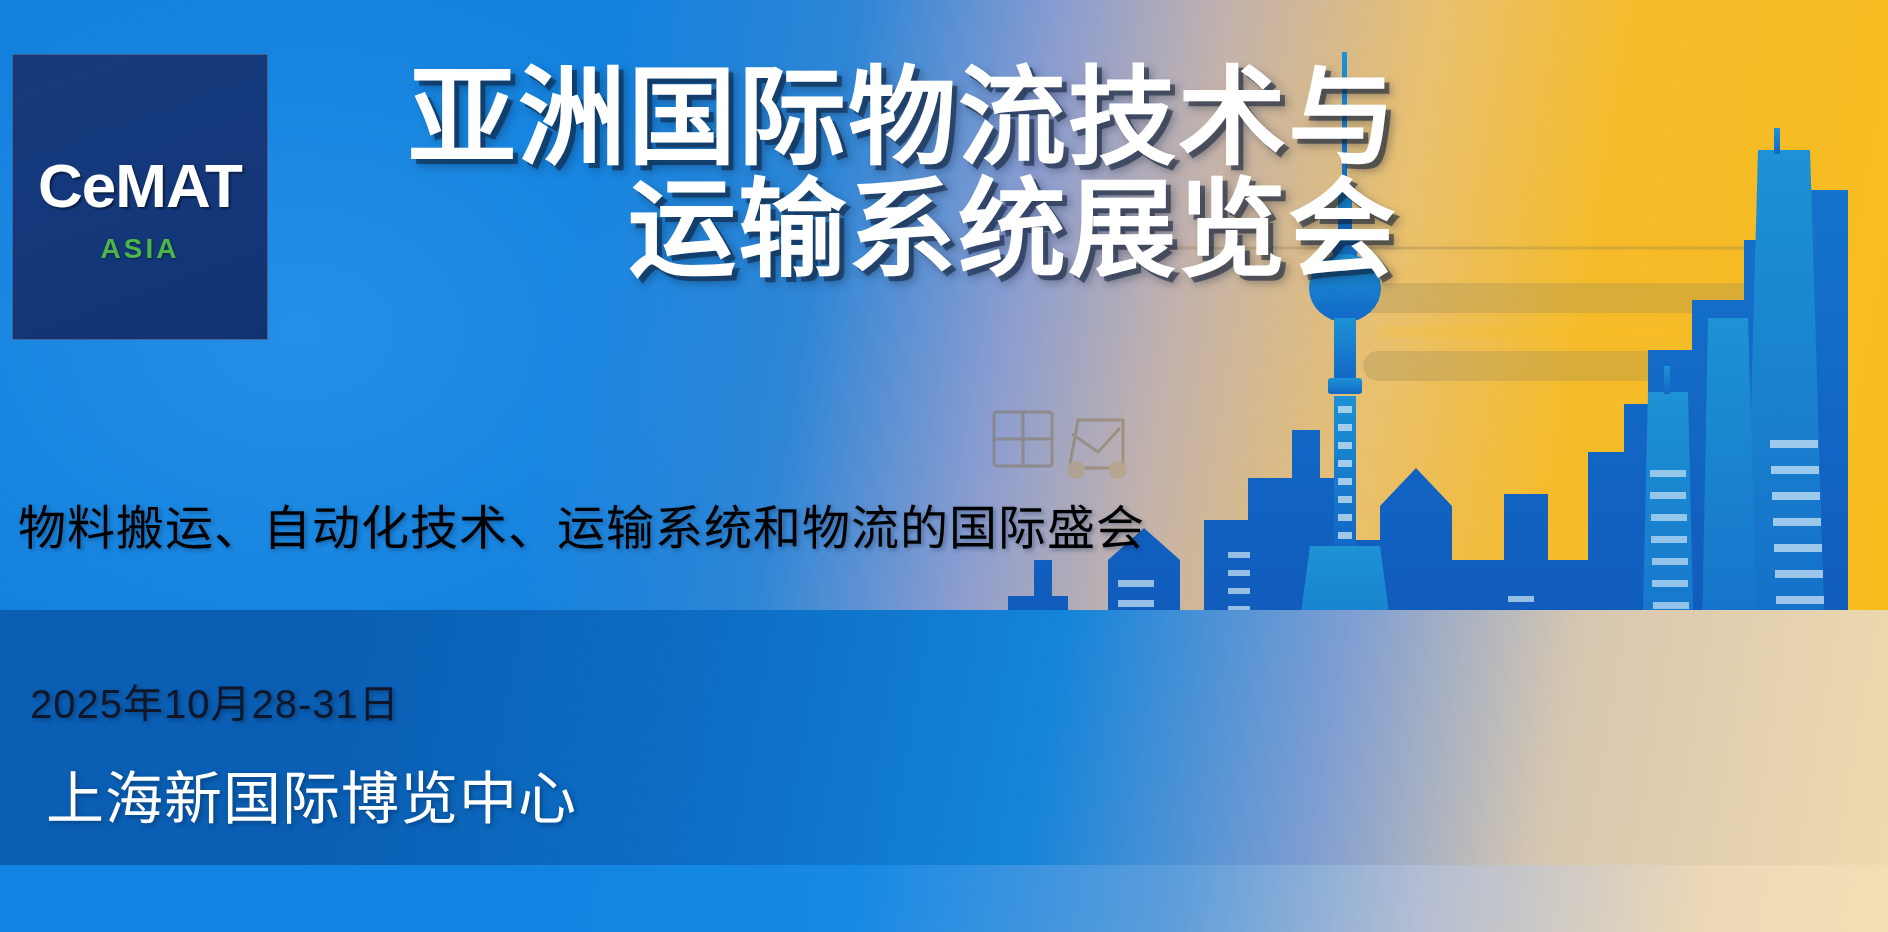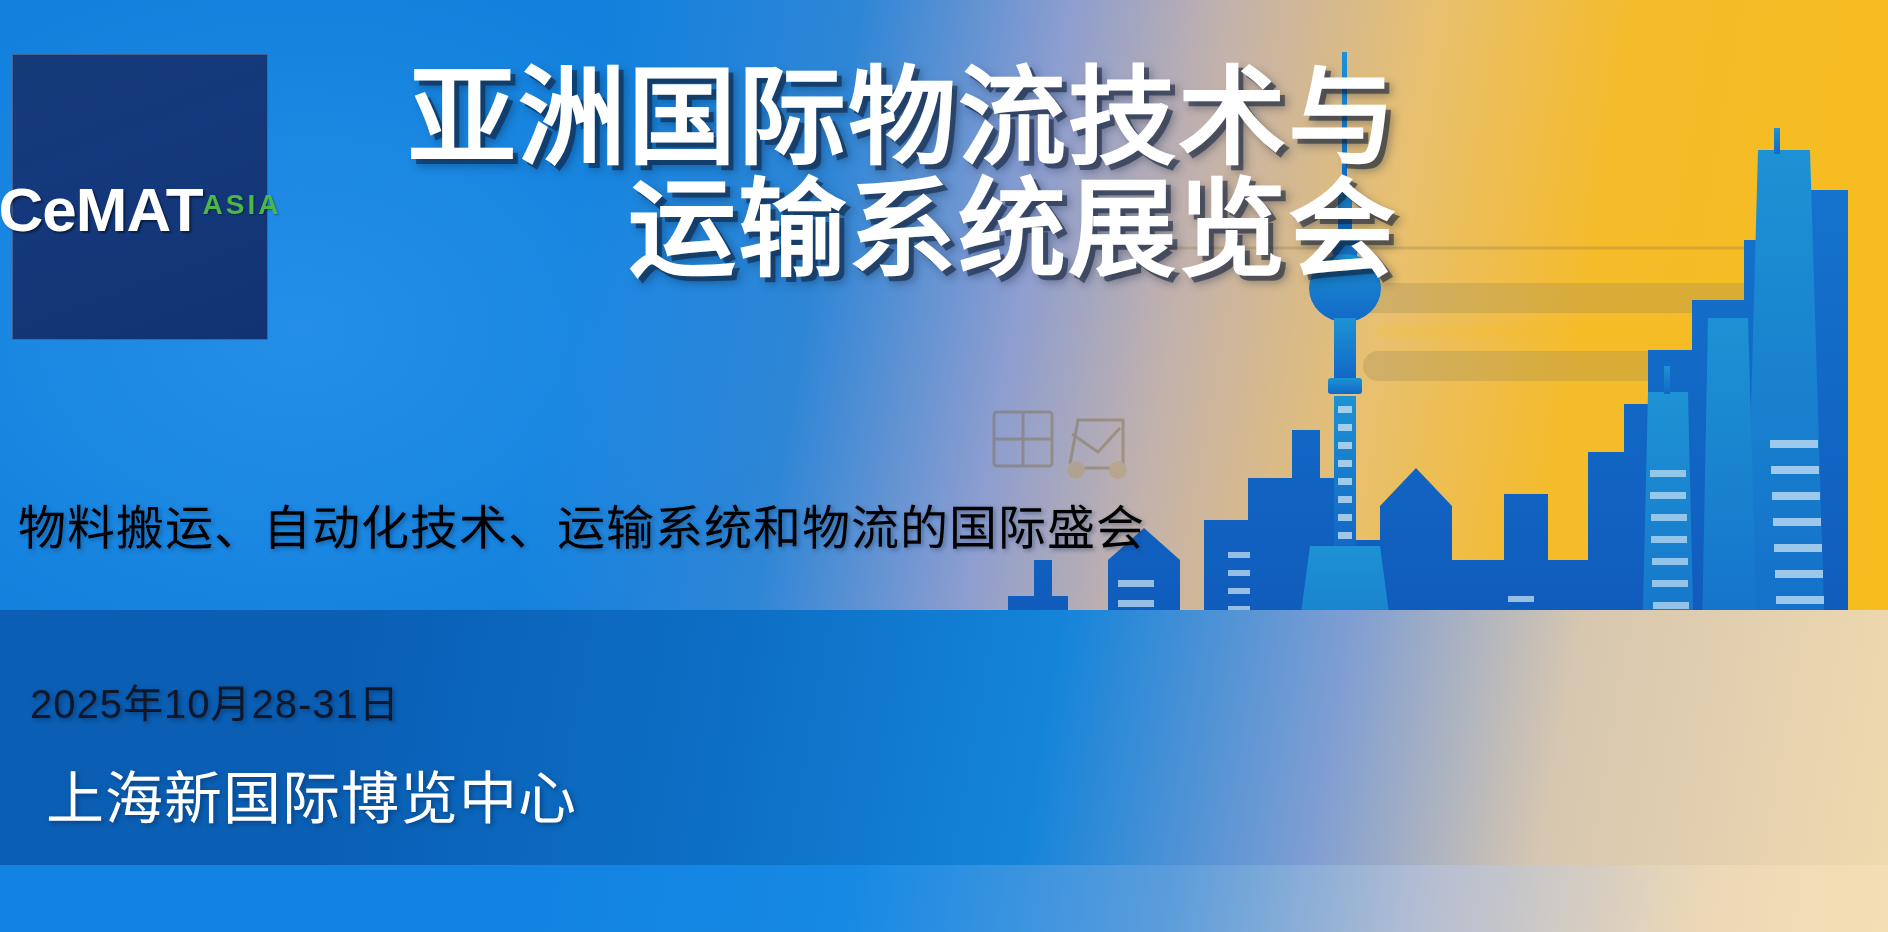--- a/index.html
+++ b/index.html
@@ -52,21 +52,21 @@
     position:absolute;inset:0;
     background:radial-gradient(ellipse 700px 520px at 300px 330px, rgba(80,175,255,.30), rgba(80,175,255,0) 70%);
     pointer-events:none;
   }
 
   
   .logo{
     position:absolute;left:12px;top:54px;width:256px;height:286px;
     background:linear-gradient(160deg,#163a78 0%,#14397c 35%,#123372 100%);
     border:1px solid rgba(255,255,255,.22);
-    display:flex;flex-direction:row;align-items:center;justify-content:center;
+    display:flex;flex-direction:column;align-items:center;justify-content:center;
   }
   .logo-main{
     color:#ffffff;
     font-size:62px;font-weight:bold;letter-spacing:-1px;
     text-shadow:2px 2px 2px rgba(0,0,0,.45);
     line-height:1;
     margin-top:26px;
   }
   .logo-sub{
     color:#4cb748;

